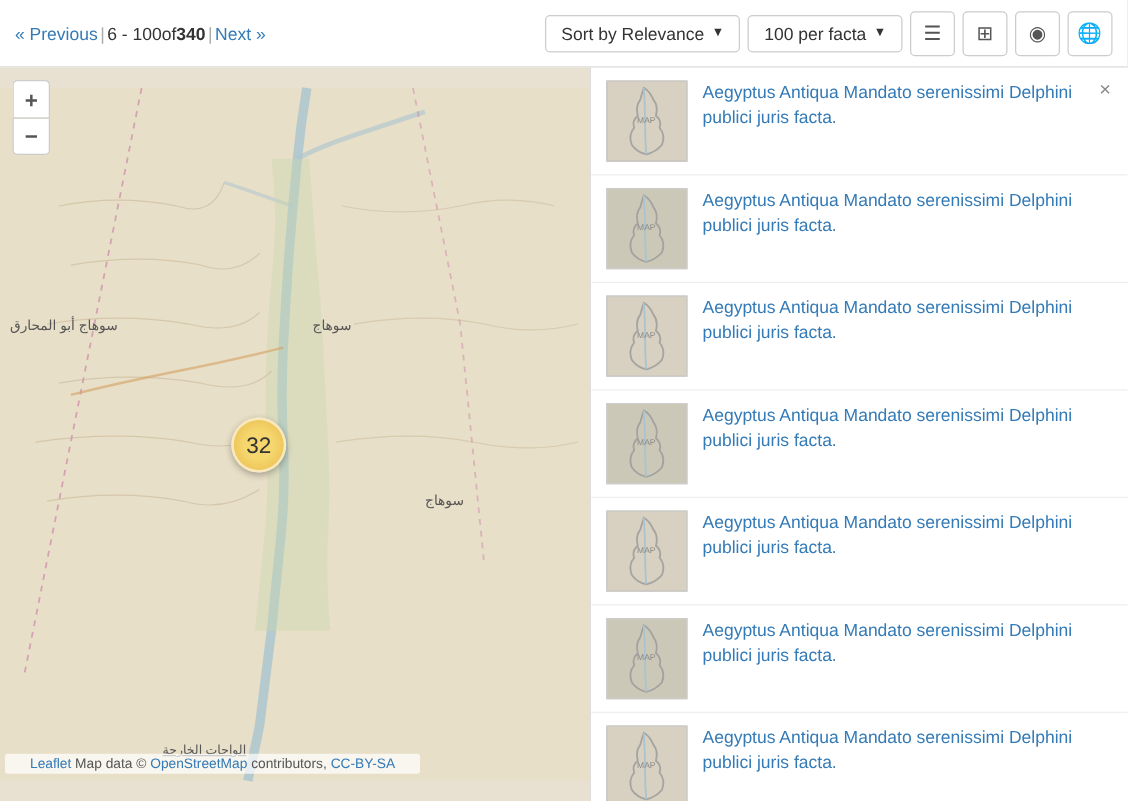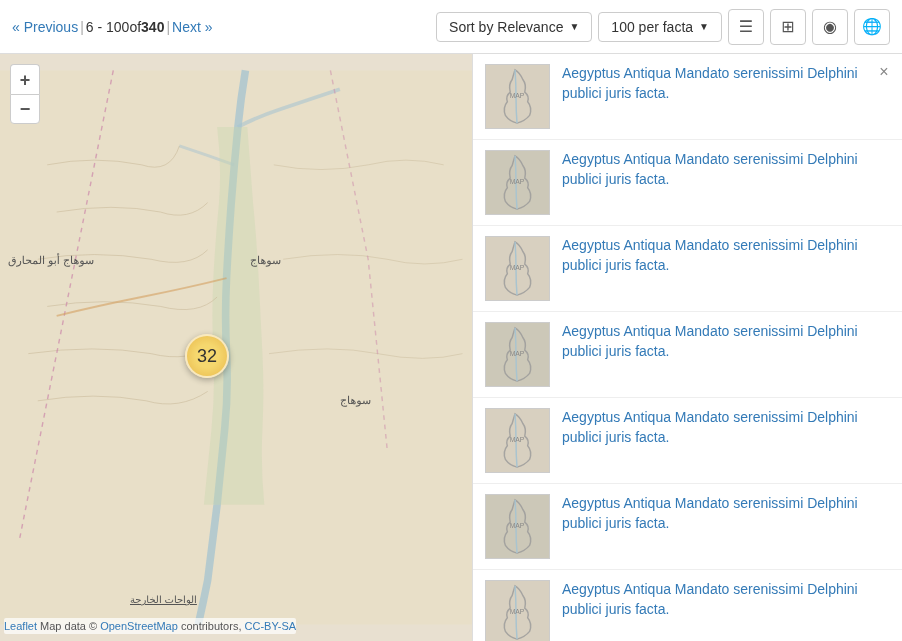--- a/index.html
+++ b/index.html
@@ -137,27 +137,27 @@
       position: absolute;
       font-size: 11px;
       color: #555;
       pointer-events: none;
       white-space: nowrap;
     }
 
     
     #map-attribution {
       position: absolute;
-      bottom: 7px;
+      bottom: 22px;
       left: 4px;
       font-size: 11px;
       color: #555;
       z-index: 10;
       background: rgba(255,255,255,0.7);
-      padding: 2px 0;
+      padding: 2px 20px;
       border-radius: 2px;
     }
     #map-attribution a { color: #337ab7; text-decoration: none; }
 
     
     #results-panel {
       width: 430px;
       background: #fff;
       border-left: 1px solid #ddd;
       overflow-y: auto;

